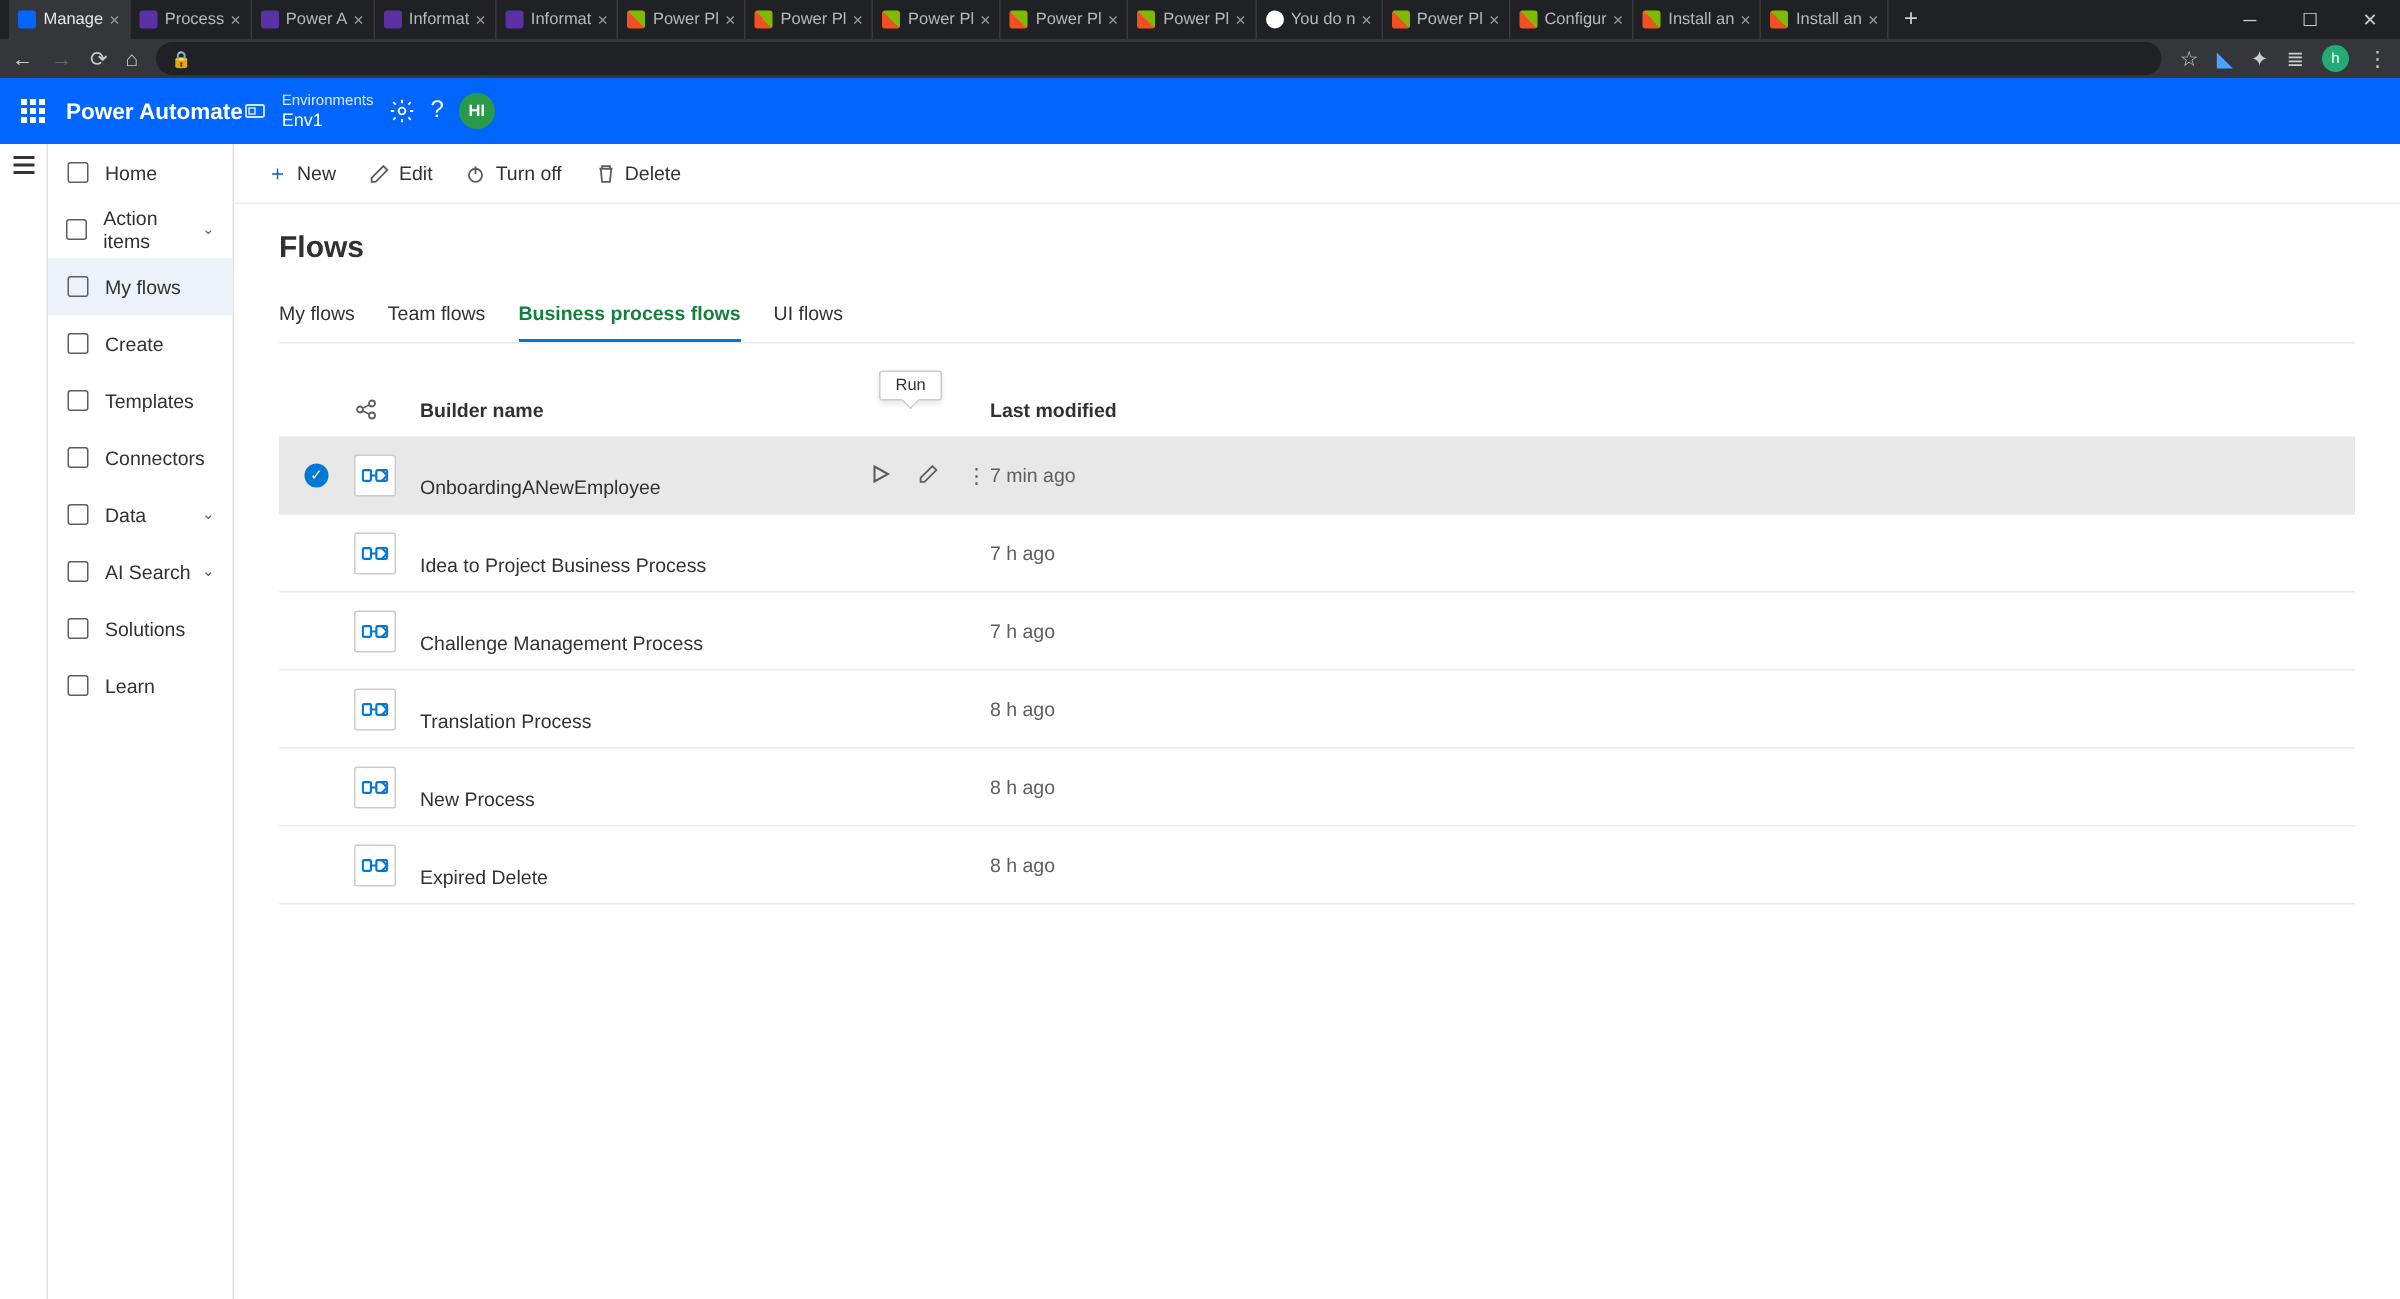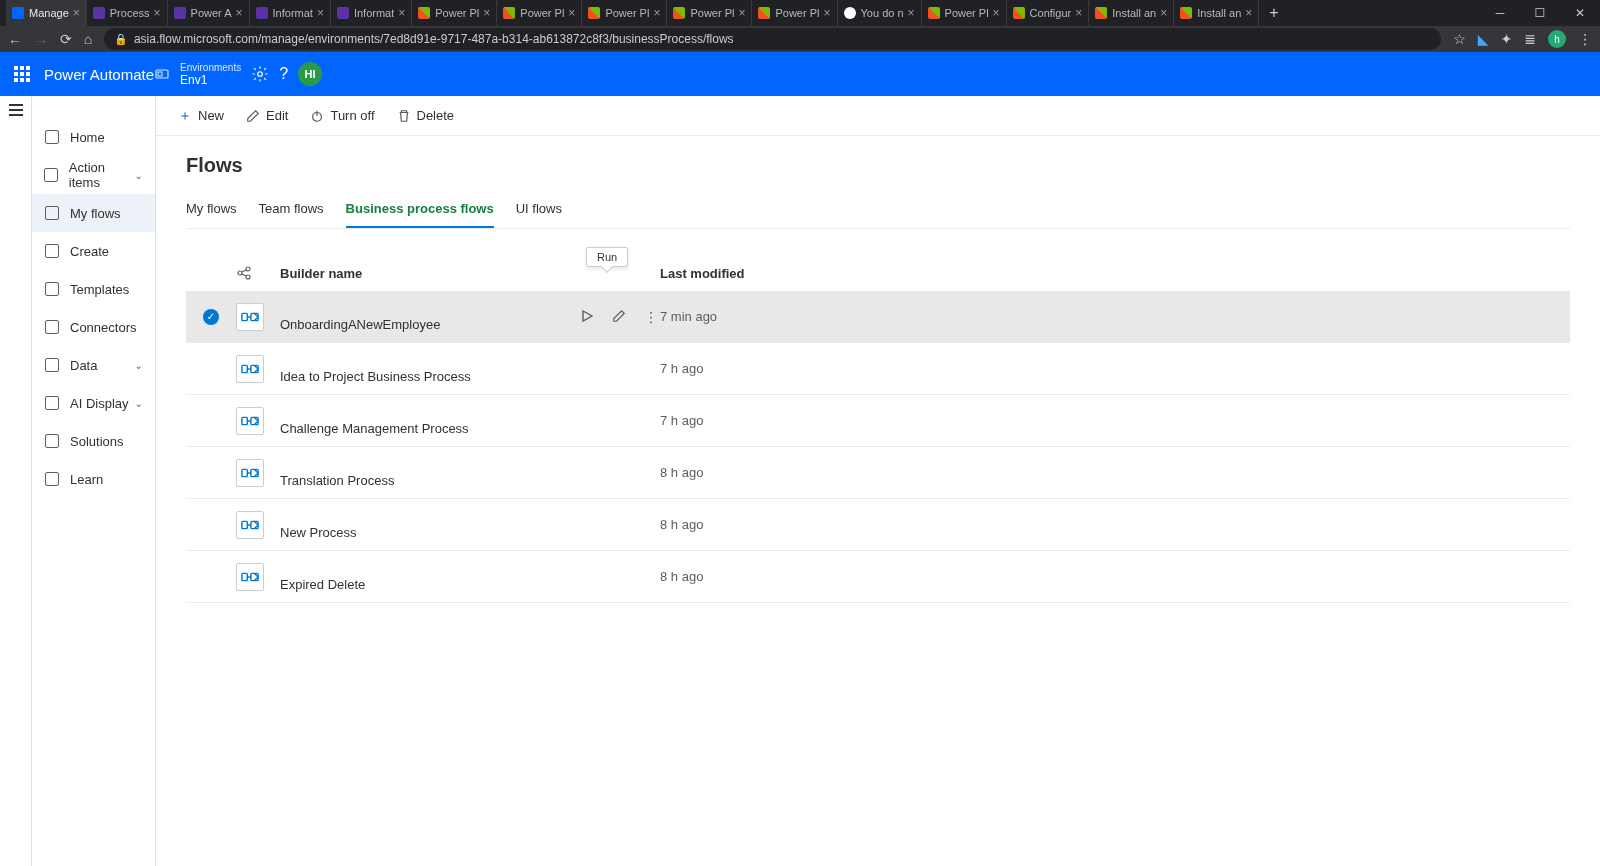--- a/index.html
+++ b/index.html
@@ -25,40 +25,40 @@
     .url-bar { flex:1; display:flex; align-items:center; background:#202124; border-radius:12px; height:22px; padding:0 10px; color:#ccc; font-size:12px; }
     .lock { margin-right:6px; font-size:11px; }
     .nav-right { display:flex; gap:12px; align-items:center; }
     .nav-avatar { width:18px; height:18px; background:#2a7; border-radius:50%; display:flex; align-items:center; justify-content:center; font-size:10px; color:#fff; }
 
     
     .app-header { height: 44px; background: #0066ff; display:flex; align-items:center; }
     .waffle { width:44px; height:44px; display:flex; align-items:center; justify-content:center; color:#fff; cursor:pointer;}
     .waffle-grid { display:grid; grid-template-columns:repeat(3,4px); grid-template-rows:repeat(3,4px); gap:2px;}
     .waffle-grid span { background:#fff; width:4px; height:4px; }
-    .app-title { color:#fff; font-size:15px; font-weight:400; }
+    .app-title { color:#fff; font-size:15px; font-weight:700; }
     .search-box { margin-left:auto; margin-right:auto; width:380px; height:30px; background:#3d85ff; border-radius:2px; display:flex; align-items:center; padding:0 10px; }
     .search-box input { background:transparent; border:none; color:#fff; outline:none; font-size:13px; flex:1; margin-left:8px;}
     .search-box input::placeholder { color:#d6e4ff; }
     .search-icon { color:#d6e4ff; font-size:14px; }
     .header-right { display:flex; align-items:center; gap:10px; padding-right:14px; color:#fff; }
     .env-block { font-size:11px; line-height:12px; cursor:pointer; }
     .env-label { font-size:10px; opacity:.85; }
     .env-name { font-size:12px; }
     .env-icon { font-size:14px; opacity:.85; margin-right:4px;}
     .hdr-icon { cursor:pointer; font-size:16px; }
     .avatar { width:24px; height:24px; border-radius:50%; background:#2a9a4a; display:flex; align-items:center; justify-content:center; font-size:11px; font-weight:600;}
 
     
     .app-body { display:flex; height: calc(866px - 52px - 44px); background:#fff; }
     .left-rail-toggle { width:32px; border-right:1px solid #e1e1e1; display:flex; align-items:flex-start; justify-content:center; padding-top:8px;}
     .hamburger-line { width:14px; height:2px; background:#333; }
     .hamburger { display:flex; flex-direction:column; gap:3px; cursor:pointer;}
     .sidebar { width:124px; border-right:1px solid #e1e1e1; background:#fff; }
-    .nav-list { list-style:none; padding-top:22px; }
+    .nav-list { list-style:none; }
     .nav-item { display:flex; align-items:center; height:38px; padding:0 12px; font-size:13px; color:#323130; cursor:pointer; position:relative; }
     .nav-item.active { background:#edf1f8; }
     .nav-item-icon { width:16px; height:16px; margin-right:10px; display:flex; align-items:center; justify-content:center; color:#605e5c; }
     .nav-item-chevron { margin-left:auto; color:#605e5c; font-size:10px; }
 
     
     .glyph-box { width:14px; height:14px; border:1px solid #605e5c; border-radius:2px; }
 
     
     .main { flex:1; background:#faf9f8; display:flex; flex-direction:column; }
@@ -185,21 +185,20 @@
       <div class="win-btn">✕</div>
     </div>
   </div>
   <div class="nav-bar">
     <span class="nav-icon">←</span>
     <span class="nav-icon disabled">→</span>
     <span class="nav-icon">⟳</span>
     <span class="nav-icon">⌂</span>
     <div class="url-bar">
       <span class="lock">🔒</span>
-      <span>asia.flow.microsoft.com/manage/environments/7ed8d91e-9717-487a-b314-ab613872c8f3/businessProcess/flows</span>
     </div>
     <div class="nav-right">
       <span class="nav-icon">☆</span>
       <span class="nav-icon" style="color:#4aa3ff">◣</span>
       <span class="nav-icon">✦</span>
       <span class="nav-icon">≣</span>
       <span class="nav-avatar">h</span>
       <span class="nav-icon">⋮</span>
     </div>
   </div>
@@ -295,21 +294,21 @@
           <span class="nav-item-icon">
             <span class="glyph-box"></span>
           </span>
           <span>Data</span>
           <span class="nav-item-chevron">⌄</span>
         </li>
         <li class="nav-item">
           <span class="nav-item-icon">
             <span class="glyph-box"></span>
           </span>
-          <span>AI Display</span>
+          <span>AI Search</span>
           <span class="nav-item-chevron">⌄</span>
         </li>
         <li class="nav-item">
           <span class="nav-item-icon">
             <span class="glyph-box"></span>
           </span>
           <span>Solutions</span>
         </li>
         <li class="nav-item">
           <span class="nav-item-icon">

